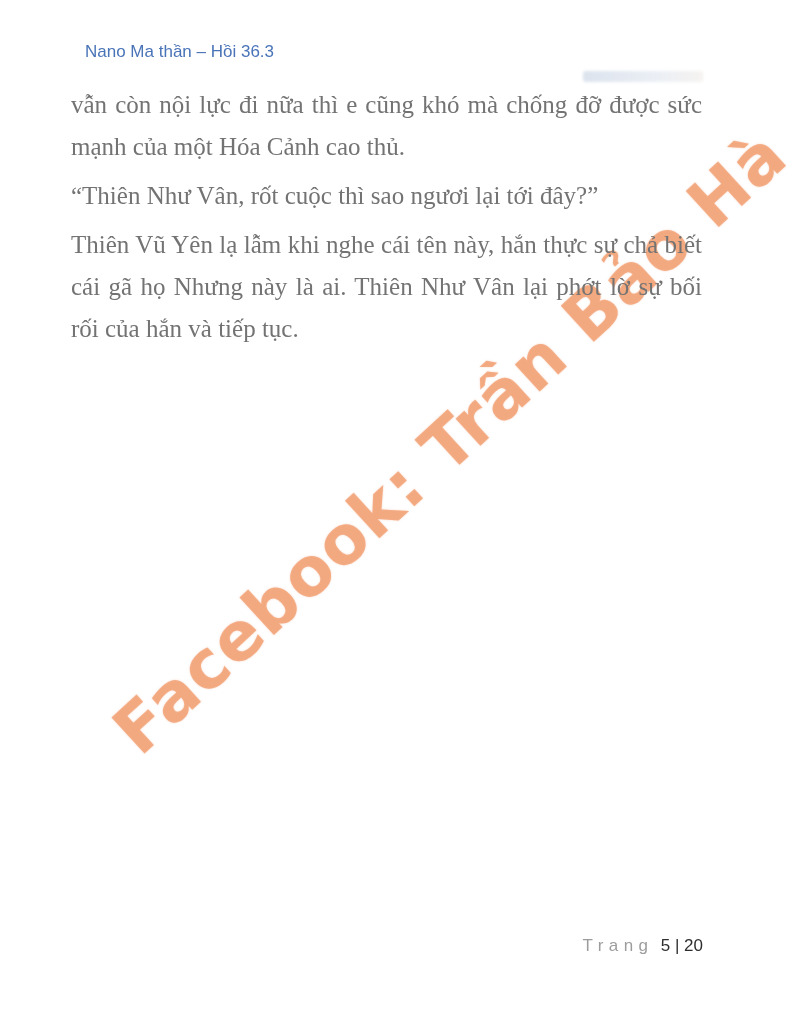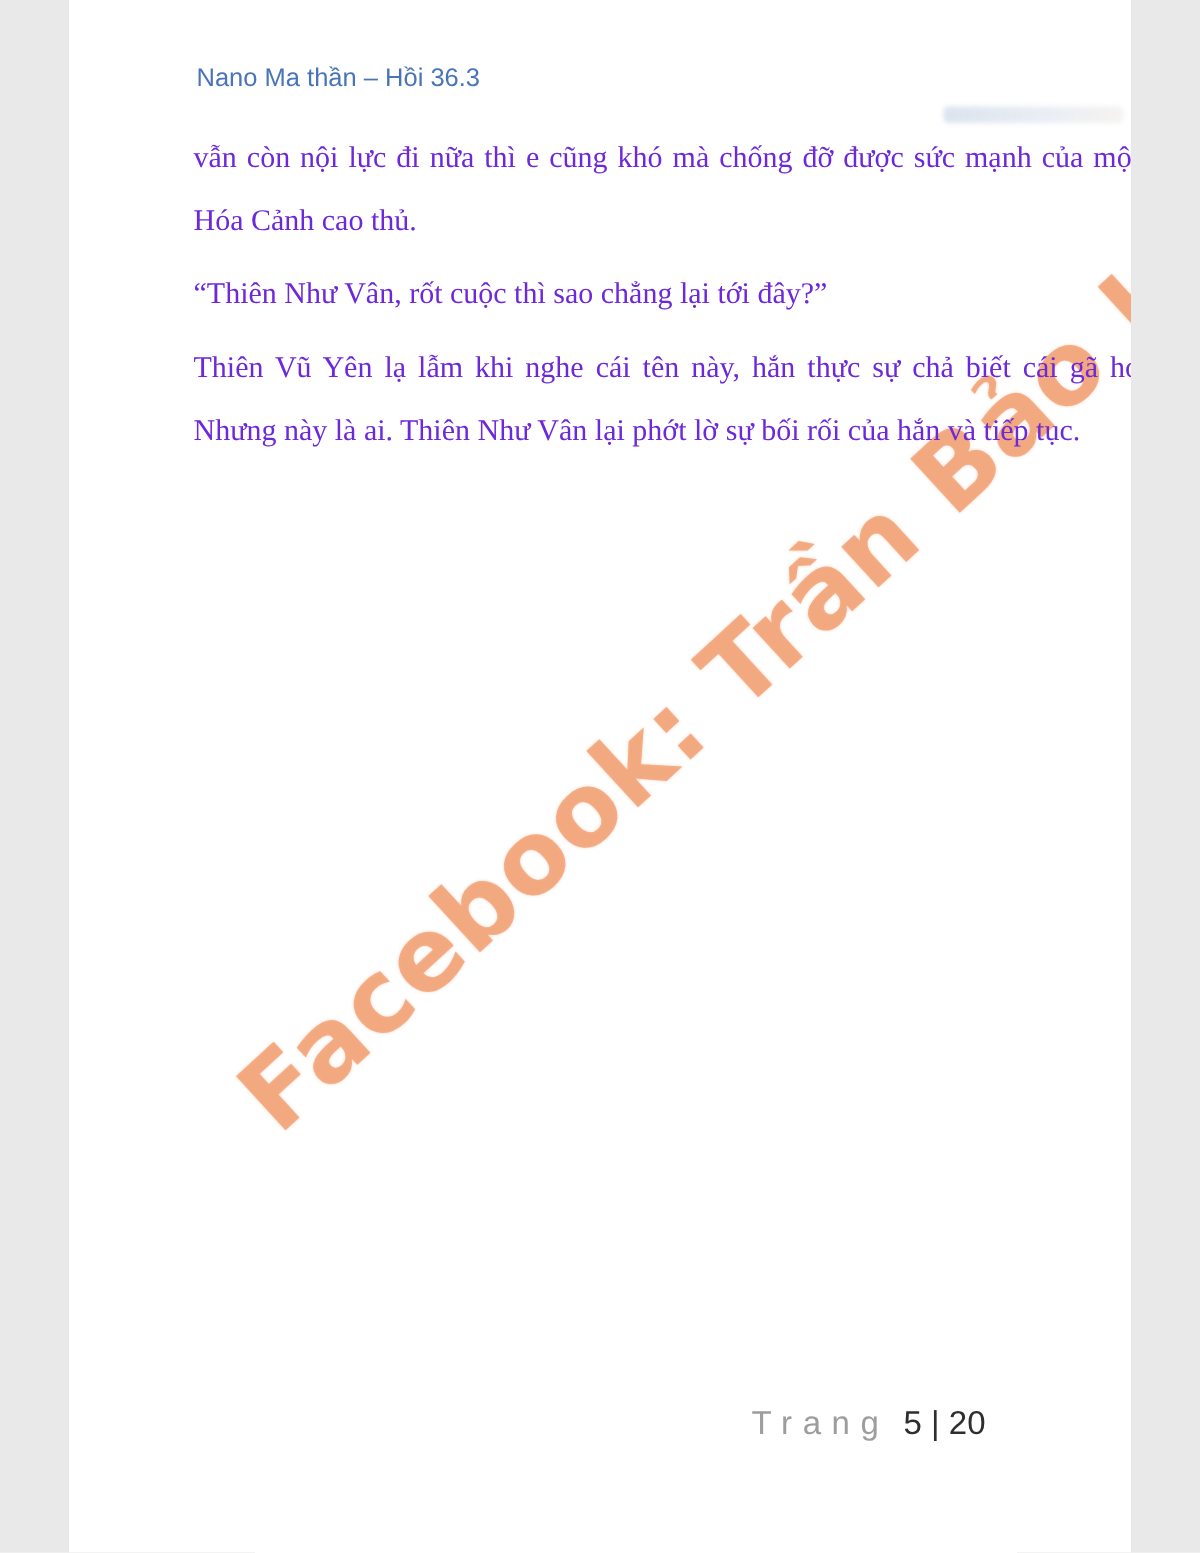--- a/index.html
+++ b/index.html
@@ -1,18 +1,18 @@
 <!DOCTYPE html>
 <html><head>
 <meta charset="utf-8">
 <style>
   html,body{margin:0;padding:0;background:#e9e9e9;}
   .page{
     position:relative;
-    width:708px;height:1035px;
+    width:800px;height:1035px;
     margin:0 auto;
     background:#ffffff;
     overflow:hidden;
     font-family:"Liberation Serif","DejaVu Serif",serif;
   }
   
   .header{
     position:absolute;top:41px;left:85px;right:85px;
     display:flex;justify-content:space-between;align-items:baseline;
     font-family:"Liberation Sans","DejaVu Sans",sans-serif;
@@ -38,35 +38,35 @@
     font-size:67px;
     letter-spacing:1px;
     white-space:nowrap;
     color:rgba(242,158,110,0.78);
     text-shadow:0 0 2px rgba(228,120,66,0.35);
     z-index:0;
     pointer-events:none;
   }
   
   .content{
-    position:absolute;top:84px;left:83px;width:631px;
+    position:absolute;top:84px;left:71px;width:631px;
     z-index:1;
-    font-size:20px;
-    color:#6d28d9;
+    font-size:25px;
+    color:#737373;
   }
   .content p{
     margin:0 0 7px 0;
     line-height:42px;
     text-align:justify;
   }
   
   .footer{
     position:absolute;top:936px;right:97px;
     font-family:"Liberation Sans","DejaVu Sans",sans-serif;
-    font-size:22px;
+    font-size:17px;
     z-index:2;
     white-space:nowrap;
   }
   .footer .footer-label{
     color:#9d9d9d;
     letter-spacing:0.32em;
     margin-right:0.15em;
   }
   .footer .footer-page{
     color:#2e2e2e;
@@ -80,21 +80,21 @@
   <div class="header">
     <span class="header-left">Nano Ma thần – Hồi 36.3</span>
   </div>
 
   <div class="header-ghost"></div>
 
   <div class="watermark">Facebook: Trần Bảo Hà</div>
 
   <div class="content">
     <p>vẫn còn nội lực đi nữa thì e cũng khó mà chống đỡ được sức mạnh của một Hóa Cảnh cao thủ.</p>
-    <p>“Thiên Như Vân, rốt cuộc thì sao chẳng lại tới đây?”</p>
+    <p>“Thiên Như Vân, rốt cuộc thì sao ngươi lại tới đây?”</p>
     <p>Thiên Vũ Yên lạ lẫm khi nghe cái tên này, hắn thực sự chả biết cái gã họ Nhưng này là ai. Thiên Như Vân lại phớt lờ sự bối rối của hắn và tiếp tục.</p>
   </div>
 
   <div class="footer">
     <span class="footer-label">Trang</span>
     <span class="footer-page">5 | 20</span>
   </div>
 
 </div>
 

